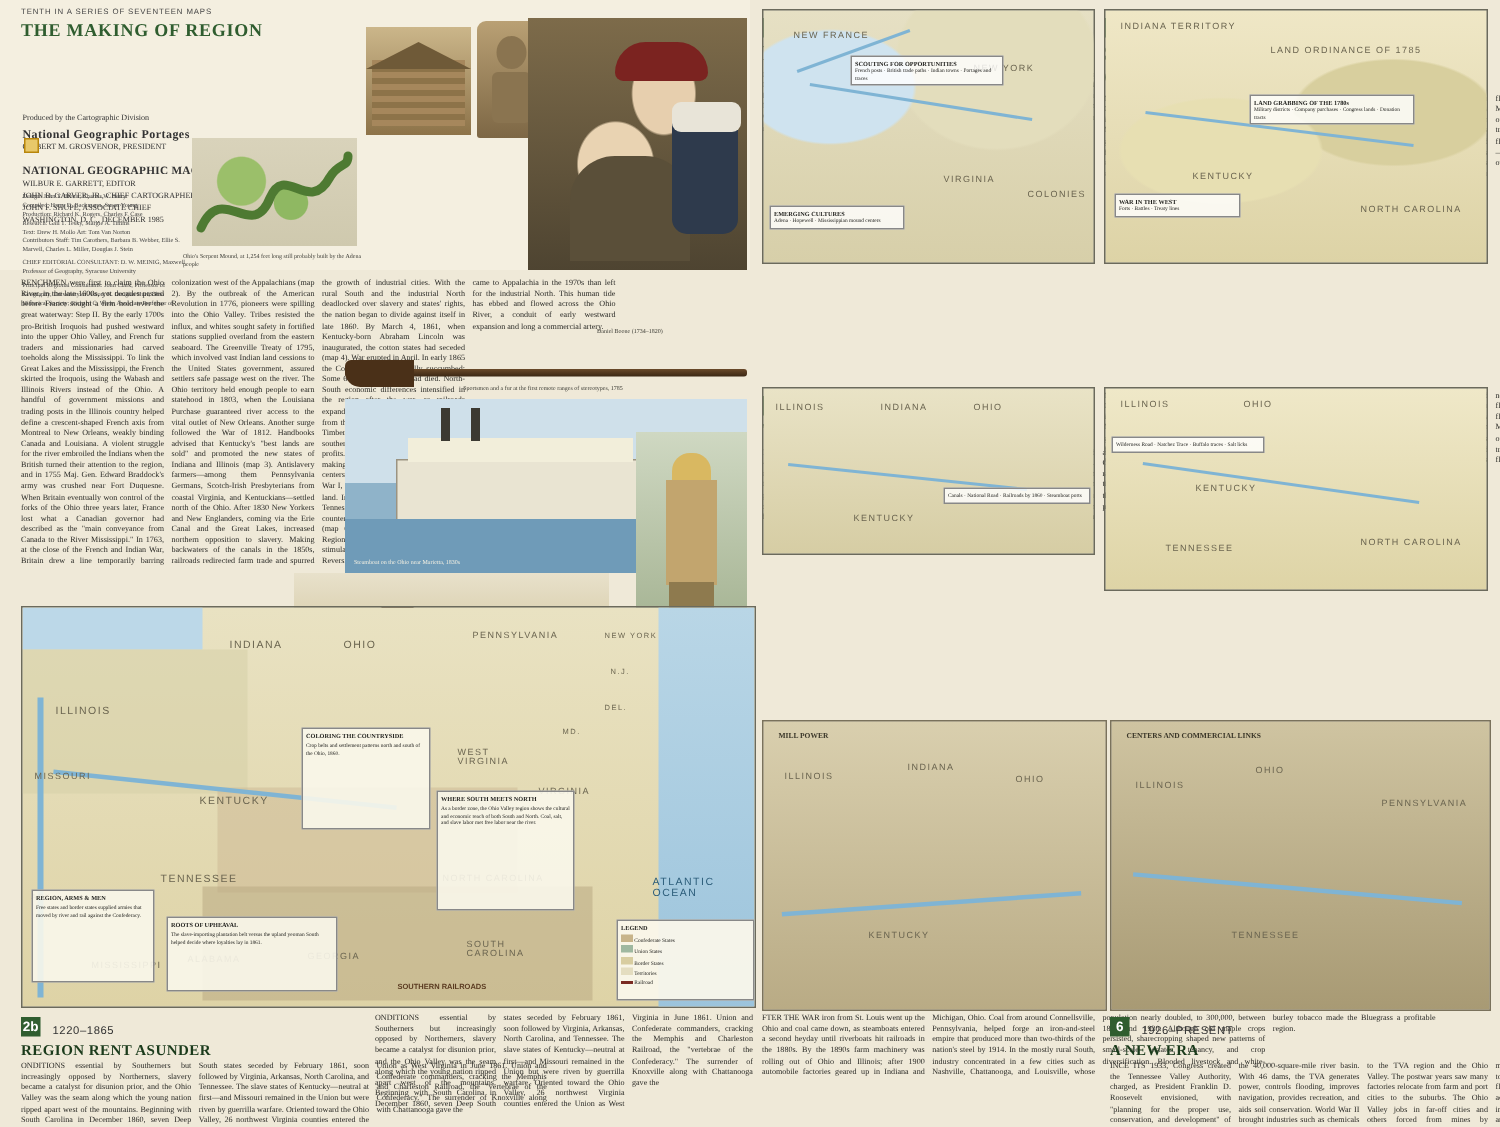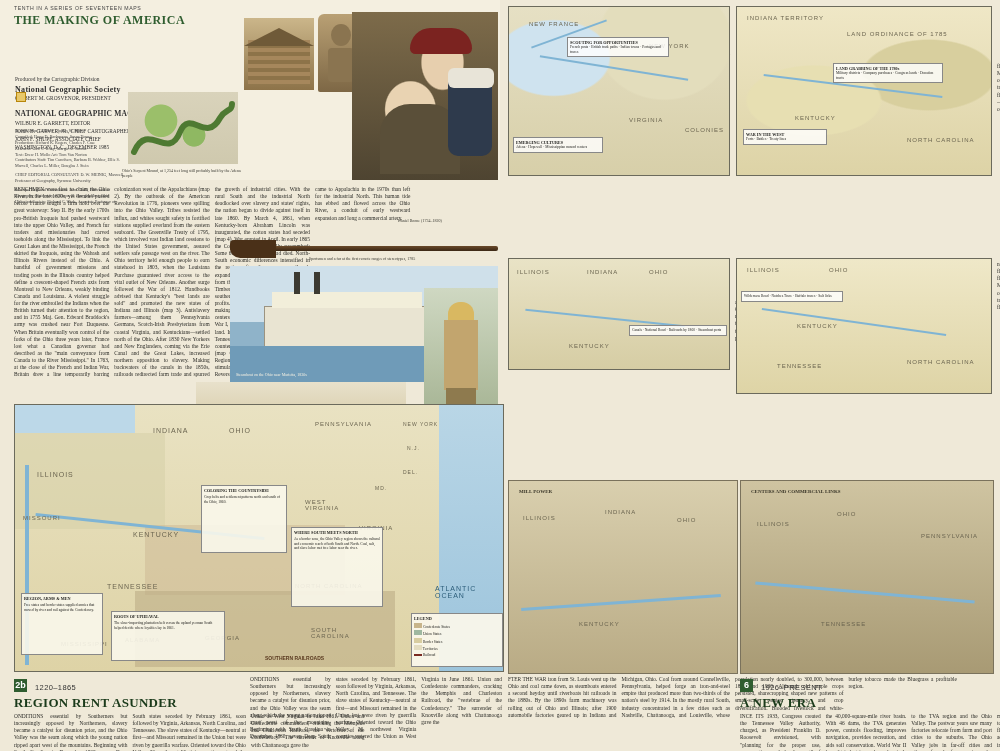--- a/index.html
+++ b/index.html
@@ -41,34 +41,34 @@
 
   
   .mapbox{position:absolute;box-sizing:border-box;border:1px solid #6b6a5c;overflow:hidden;}
   .maplabel{position:absolute;font-family:"Liberation Sans",sans-serif;color:#3d3a30;}
   .state{position:absolute;font-family:"Liberation Sans",sans-serif;letter-spacing:1px;color:#6b6550;font-size:6px;}
   .river{position:absolute;background:#7fb4d4;}
   .legendbox{position:absolute;background:rgba(255,255,255,.82);border:1px solid #888;font-size:4px;padding:2px;}
 
   
   .story{position:absolute;}
-  .story .sec-title{font-size:13px;}
+  .story .sec-title{font-size:10px;}
 </style>
 </head>
 <body>
 
 <div class="page">
 
   <div class="panel masthead">
     <div class="series-line">TENTH IN A SERIES OF SEVENTEEN MAPS</div>
-    <div class="mak-title">THE MAKING OF AMERICA</div>
+    <div class="mak-title">THE MAKING OF REGION</div>
 
     <div class="credits">
       <div>Produced by the Cartographic Division</div>
-      <div class="ng">National Geographic Society</div>
+      <div class="ng">National Geographic Portages</div>
       <div>GILBERT M. GROSVENOR, PRESIDENT</div>
       <div style="height:6px"></div>
       <div class="ng" style="font-size:7.5px;letter-spacing:.2px">NATIONAL GEOGRAPHIC MAGAZINE</div>
       <div>WILBUR E. GARRETT, EDITOR</div>
       <div>JOHN B. GARVER, JR., CHIEF CARTOGRAPHER</div>
       <div>JOHN F. SHUPE, ASSOCIATE CHIEF</div>
       <div>WASHINGTON, D. C., DECEMBER 1985</div>
     </div>
 
     <div class="nglogo" style="left:16px;top:92px;background:#e8c86a"></div>

